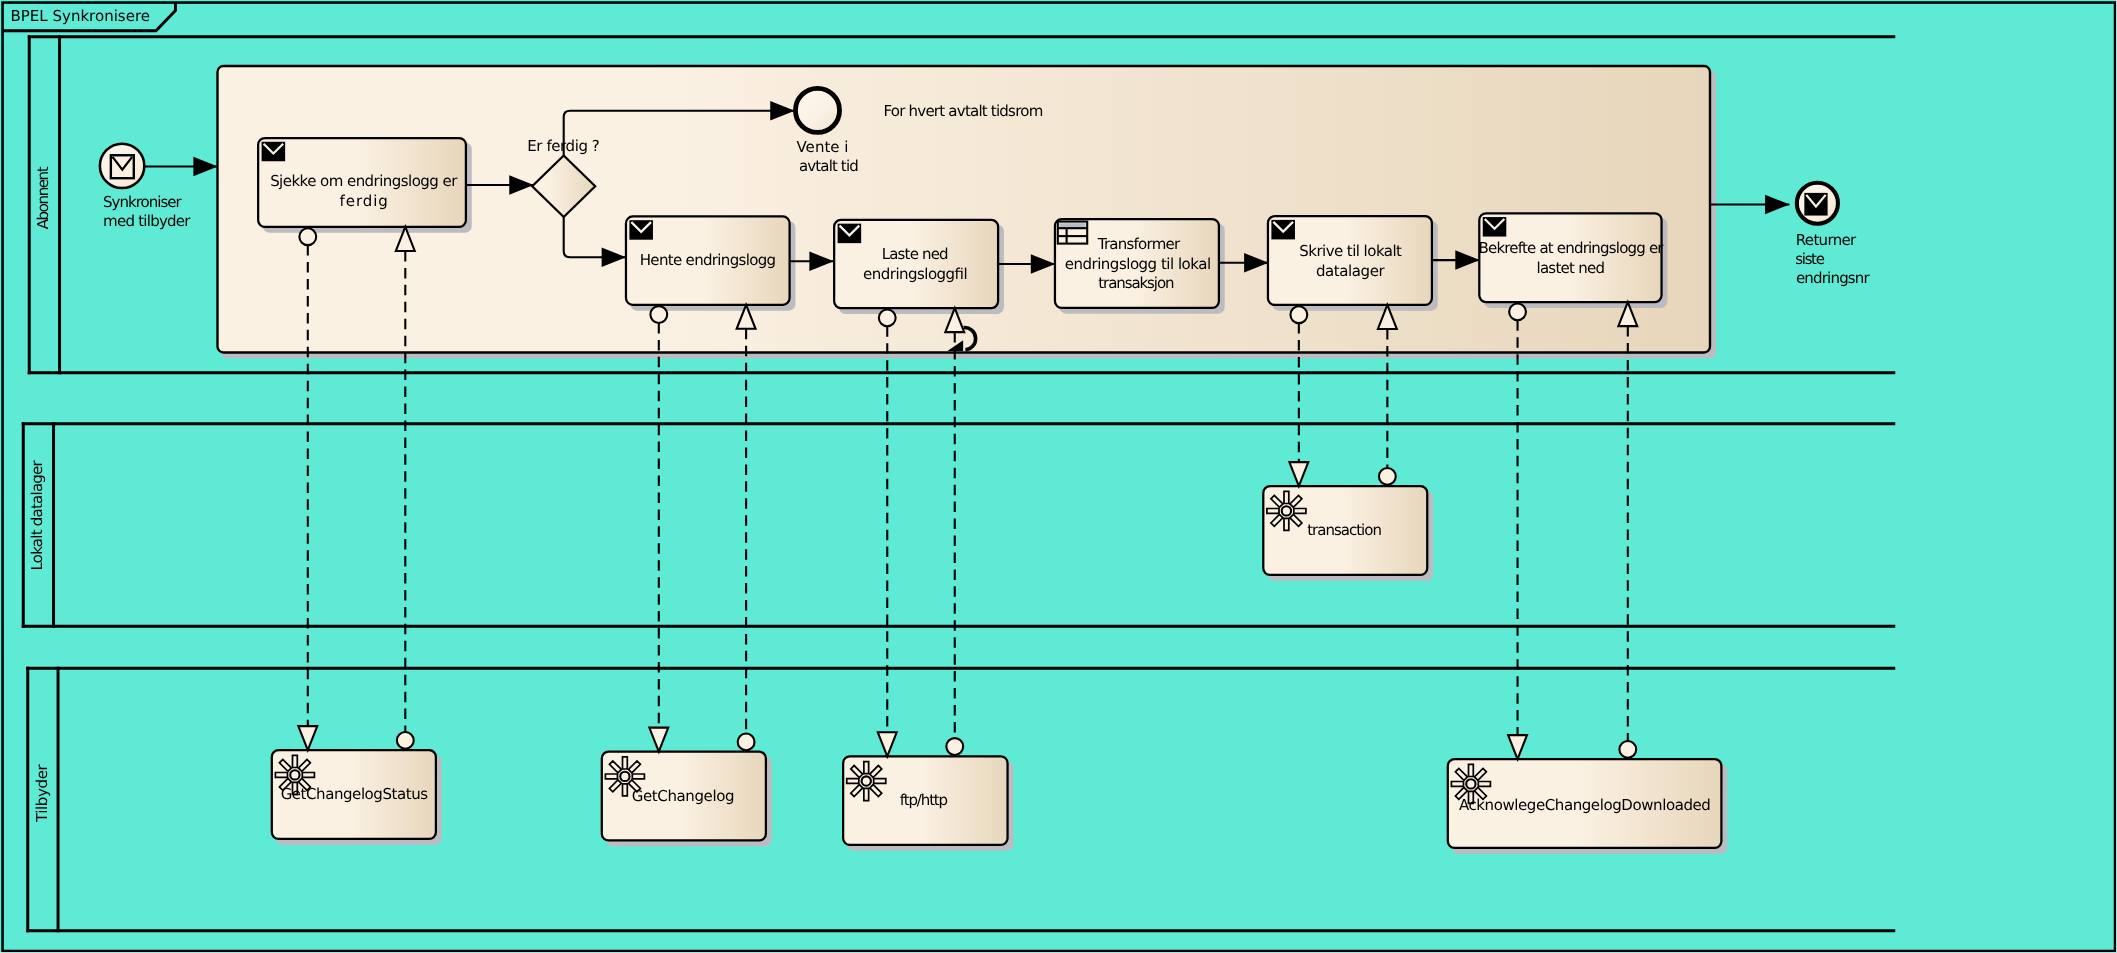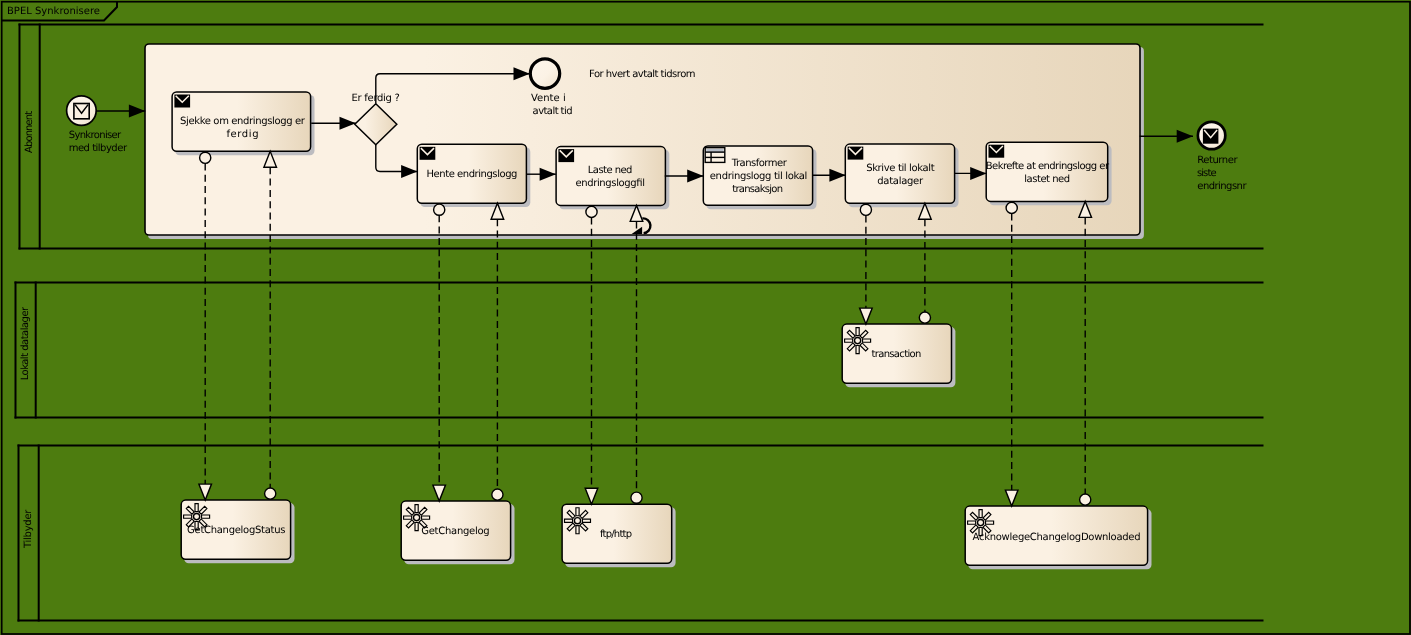--- a/index.html
+++ b/index.html
@@ -1,19 +1,19 @@
 <!DOCTYPE html>
 <html><head>
 <meta charset="utf-8">
 <title>BPEL Synkronisere</title>
 <style>
   html,body{margin:0;padding:0;background:#ffffff;}
   body{width:1411px;height:635px;overflow:hidden;
        font-family:"DejaVu Sans",sans-serif;}
-  #stage{position:relative;width:1411px;height:635px;background:#4d7c0f;}
+  #stage{position:relative;width:1411px;height:635px;background:#5eead4;}
   svg#diagram{display:block;width:1411px;height:635px;}
   text{font-family:"DejaVu Sans",sans-serif;fill:#000000;
        -webkit-font-smoothing:antialiased;
        text-rendering:geometricPrecision;}
 </style>
 </head>
 <body>
 
 <div id="stage">
   <svg id="diagram" viewBox="0 0 1411 635" xmlns="http://www.w3.org/2000/svg">

